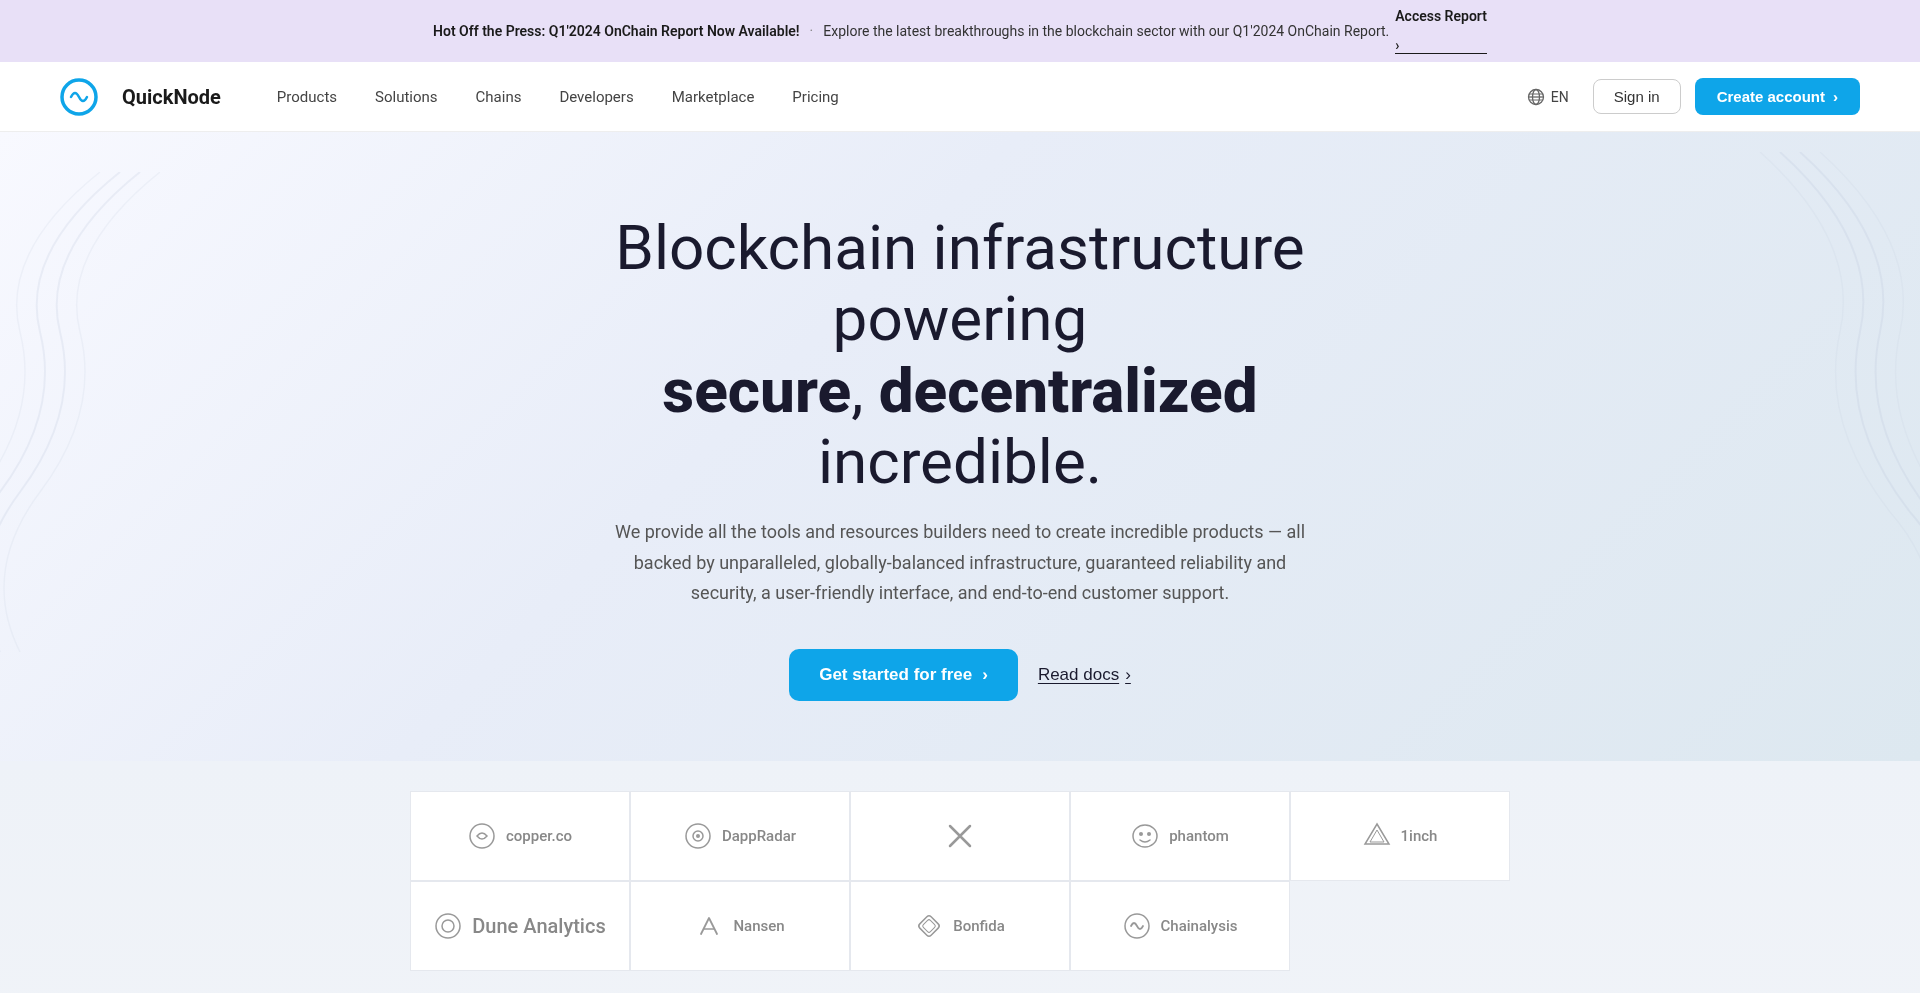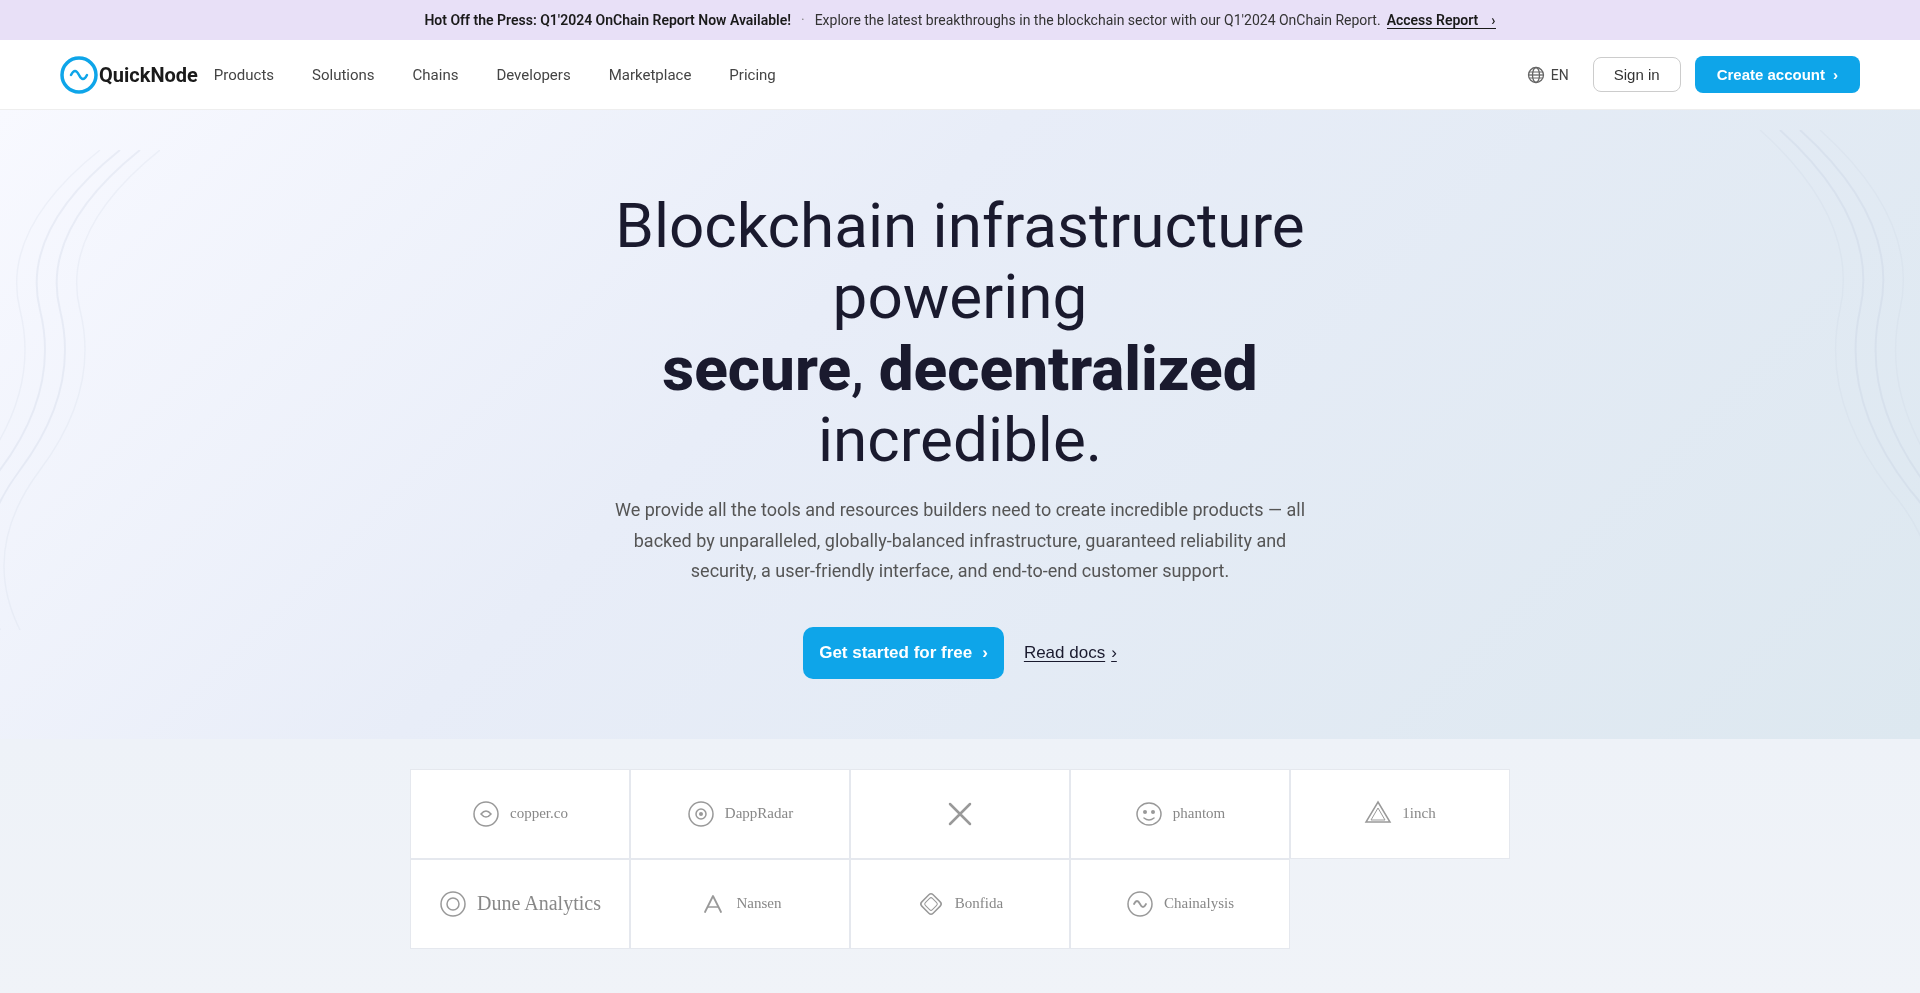--- a/index.html
+++ b/index.html
@@ -28,42 +28,44 @@
       color: #1a1a1a;
     }
     .announcement-bar .access-link {
       color: #1a1a1a;
       font-weight: 600;
       text-decoration: none;
       display: inline-flex;
       align-items: flex-start;
       gap: 13px;
       border-bottom: 1px solid #1a1a1a;
+      flex-direction: column;
     }
     .announcement-bar .dot {
       color: #888;
       margin: 0 4px;
     }
 
     
     .navbar {
       background: #fff;
       display: flex;
       align-items: center;
       padding: 0 60px;
       height: 70px;
       border-bottom: 1px solid #eee;
       position: relative;
       z-index: 10;
     }
     .navbar-logo {
       display: flex;
       align-items: center;
-      gap: 1px;
+      gap: 24px;
       text-decoration: none;
+      margin-right: 40px;
     }
     .logo-icon {
       width: 38px;
       height: 38px;
     }
     .logo-text {
       font-size: 20px;
       font-weight: 700;
       color: #1a1a1a;
     }
@@ -181,21 +183,21 @@
     .hero-buttons {
       display: flex;
       align-items: center;
       justify-content: center;
       gap: 20px;
     }
     .btn-primary {
       background: #0ea5e9;
       color: #fff;
       border: none;
-      padding: 16px 16px;
+      padding: 16px 30px;
       border-radius: 10px;
       font-size: 17px;
       font-weight: 600;
       cursor: pointer;
       display: inline-flex;
       align-items: center;
       gap: 10px;
     }
     .btn-secondary {
       background: none;
@@ -224,21 +226,20 @@
       margin: 0 auto;
     }
     .logo-card {
       background: #fff;
       border: 1px solid #e5e8ee;
       display: flex;
       align-items: center;
       justify-content: center;
       height: 90px;
       cursor: pointer;
-      font-family: Liberation Serif, serif;
     }
     .logo-card-inner {
       display: flex;
       align-items: center;
       gap: 10px;
       color: #888;
       font-size: 16px;
       font-weight: 500;
     }
   </style>

